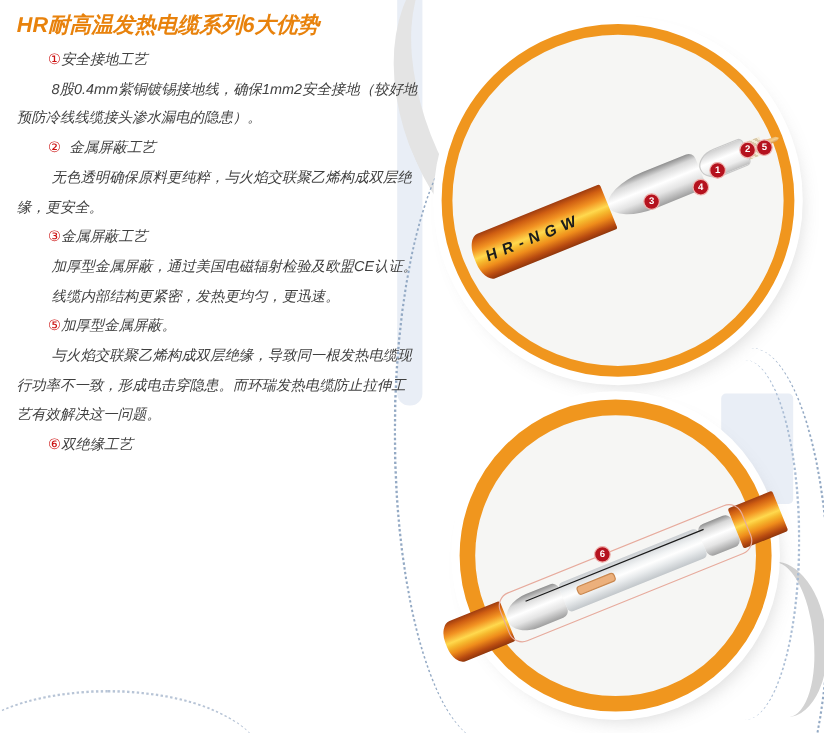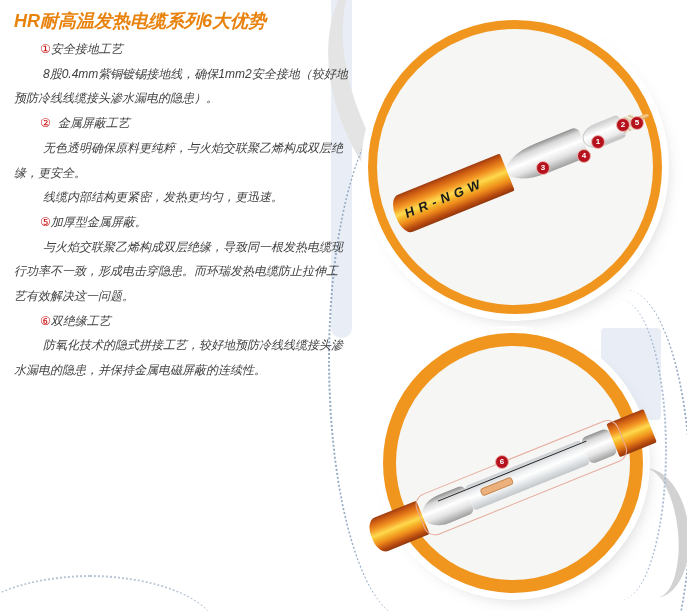--- a/index.html
+++ b/index.html
@@ -126,23 +126,24 @@
 
   <div class="article">
     <h1>HR耐高温发热电缆系列6大优势</h1>
 
     <p class="adv-h"><span class="num">①</span><span>安全接地工艺</span></p>
     <p class="adv-b">8股0.4mm紫铜镀锡接地线，确保1mm2安全接地（较好地预防冷线线缆接头渗水漏电的隐患）。</p>
 
     <p class="adv-h"><span class="num">②</span><span class="sp">金属屏蔽工艺</span></p>
     <p class="adv-b">无色透明确保原料更纯粹，与火焰交联聚乙烯构成双层绝缘，更安全。</p>
 
+    <p class="adv-h"><span class="num">③</span><span>金属屏蔽工艺</span></p>
+    <p class="adv-b">加厚型金属屏蔽，通过美国电磁辐射检验及欧盟CE认证。</p>
 
     <p class="adv-b">线缆内部结构更紧密，发热更均匀，更迅速。</p>
 
     <p class="adv-h"><span class="num">⑤</span><span>加厚型金属屏蔽。</span></p>
     <p class="adv-b">与火焰交联聚乙烯构成双层绝缘，导致同一根发热电缆现行功率不一致，形成电击穿隐患。而环瑞发热电缆防止拉伸工艺有效解决这一问题。</p>
 
     <p class="adv-h"><span class="num">⑥</span><span>双绝缘工艺</span></p>
-    <p class="adv-b">防氧化技术的隐式拼接工艺，较好地预防冷线线缆接头渗水漏电的隐患，并保持金属电磁屏蔽的连续性。</p>
   </div>
 
 </div>
 
 </body></html>

